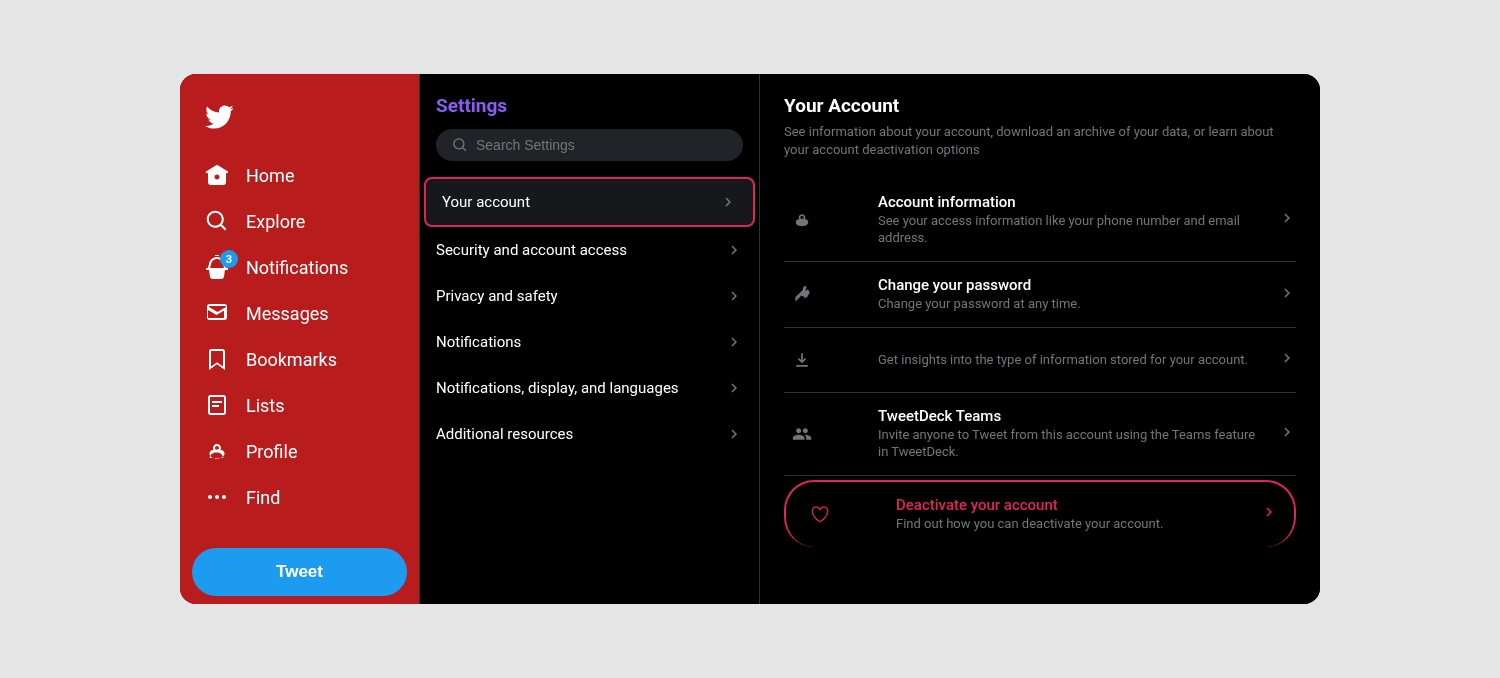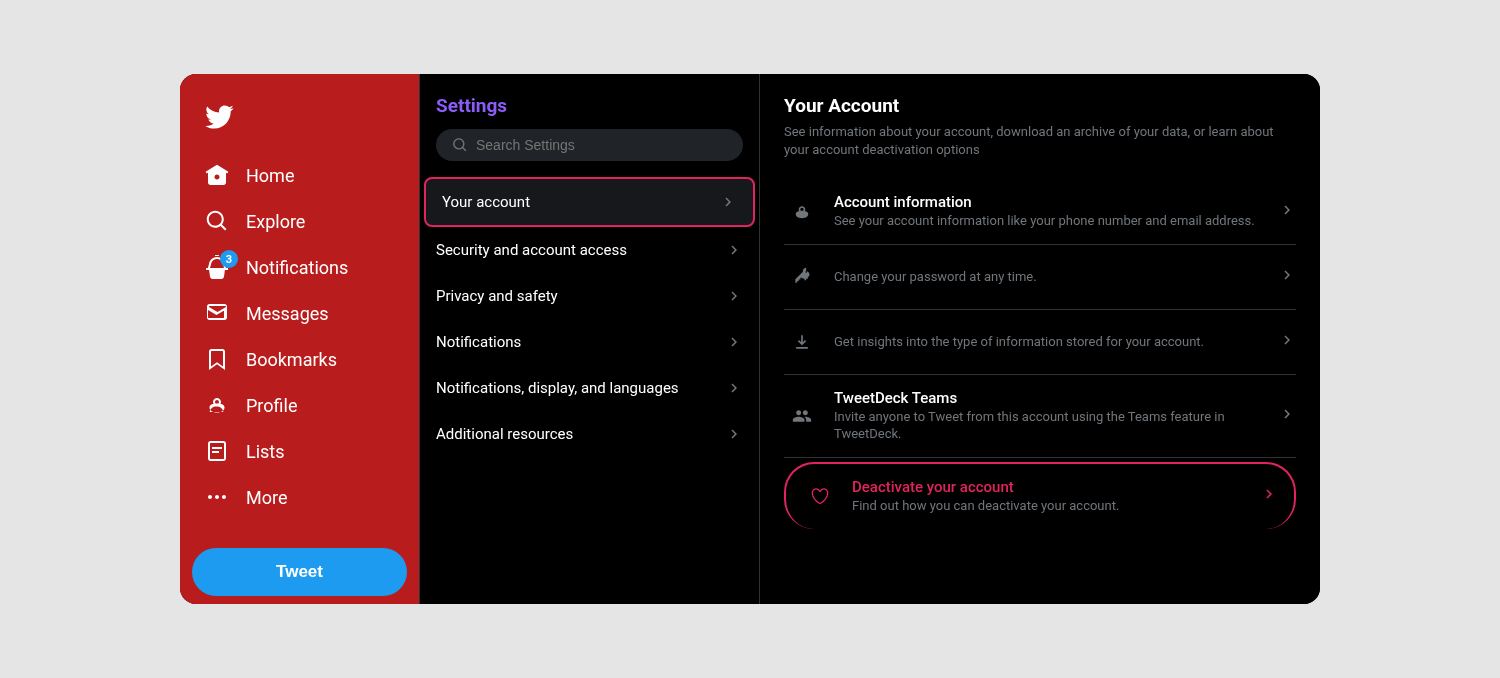--- a/index.html
+++ b/index.html
@@ -171,21 +171,21 @@
     .right-item:last-child { border-bottom: none; }
     .right-item-icon {
       width: 36px;
       height: 36px;
       display: flex;
       align-items: center;
       justify-content: center;
       flex-shrink: 0;
     }
     .right-item-icon svg { width: 20px; height: 20px; fill: #71767b; }
-    .right-item-text { flex: 1; }
+    .right-item-text { flex: 1; margin-left: 44px; }
     .right-item-title {
       color: #fff;
       font-size: 15px;
       font-weight: 500;
       margin-bottom: 2px;
     }
     .right-item-desc {
       color: #71767b;
       font-size: 13px;
       line-height: 1.3;
@@ -247,40 +247,40 @@
       <div class="nav-icon">
         <svg viewBox="0 0 24 24">
             <path d="M4 4.5C4 3.12 5.119 2 6.5 2h11C18.881 2 20 3.12 20 4.5v18.44l-8-5.71-8 5.71V4.5zM6.5 4c-.276 0-.5.22-.5.5V19.56l6-4.29 6 4.29V4.5c0-.28-.224-.5-.5-.5h-11z"></path>
           </svg>
       </div>
       <span>Bookmarks</span>
     </div>
     <div class="nav-item">
       <div class="nav-icon">
         <svg viewBox="0 0 24 24">
+            <path d="M3 4.5C3 3.12 4.12 2 5.5 2h13C19.88 2 21 3.12 21 4.5v15c0 1.38-1.12 2.5-2.5 2.5h-13C4.12 22 3 20.88 3 19.5v-15zM5.5 4c-.28 0-.5.22-.5.5v15c0 .28.22.5.5.5h13c.28 0 .5-.22.5-.5v-15c0-.28-.22-.5-.5-.5h-13zM7 8h10v2H7V8zm0 4h7v2H7v-2z"></path>
+          </svg>
+      </div>
+      <span>Lists</span>
+    </div>
+    <div class="nav-item">
+      <div class="nav-icon">
+        <svg viewBox="0 0 24 24">
             <path d="M5.651 19h12.698c-.337-1.8-1.023-2.985-1.943-3.85-1.035-.972-2.485-1.65-4.906-1.65-2.42 0-3.87.678-4.906 1.65-.92.865-1.606 2.05-1.943 3.85zM12 11c1.105 0 2-.895 2-2s-.895-2-2-2-2 .895-2 2 .895 2 2 2zm0-6c2.209 0 4 1.791 4 4s-1.791 4-4 4-4-1.791-4-4 1.791-4 4-4zm0 14.5C7.029 19.5 4.5 17.3 4.5 14.5c0-3.038 3.5-4 7.5-4s7.5.962 7.5 4c0 2.8-2.529 5-7.5 5z"></path>
           </svg>
       </div>
       <span>Profile</span>
     </div>
     <div class="nav-item">
       <div class="nav-icon">
         <svg viewBox="0 0 24 24">
-            <path d="M3 4.5C3 3.12 4.12 2 5.5 2h13C19.88 2 21 3.12 21 4.5v15c0 1.38-1.12 2.5-2.5 2.5h-13C4.12 22 3 20.88 3 19.5v-15zM5.5 4c-.28 0-.5.22-.5.5v15c0 .28.22.5.5.5h13c.28 0 .5-.22.5-.5v-15c0-.28-.22-.5-.5-.5h-13zM7 8h10v2H7V8zm0 4h7v2H7v-2z"></path>
-          </svg>
-      </div>
-      <span>Lists</span>
-    </div>
-    <div class="nav-item">
-      <div class="nav-icon">
-        <svg viewBox="0 0 24 24">
             <path d="M3 12c0-1.1.9-2 2-2s2 .9 2 2-.9 2-2 2-2-.9-2-2zm7 0c0-1.1.9-2 2-2s2 .9 2 2-.9 2-2 2-2-.9-2-2zm7 0c0-1.1.9-2 2-2s2 .9 2 2-.9 2-2 2-2-.9-2-2z"></path>
           </svg>
       </div>
-      <span>More</span>
+      <span>Find</span>
     </div>
     <button class="tweet-btn">Tweet</button>
   </div>
 
   <div class="middle-panel">
     <div class="settings-title">Settings</div>
     <div class="search-box">
       <svg viewBox="0 0 24 24">
           <path d="M10.25 3.75c-3.59 0-6.5 2.91-6.5 6.5s2.91 6.5 6.5 6.5c1.795 0 3.419-.726 4.596-1.904 1.178-1.177 1.904-2.801 1.904-4.596 0-3.59-2.91-6.5-6.5-6.5zm-8.5 6.5c0-4.694 3.806-8.5 8.5-8.5s8.5 3.806 8.5 8.5c0 1.986-.682 3.815-1.814 5.272l4.521 4.521-1.414 1.414-4.521-4.521c-1.457 1.132-3.286 1.814-5.272 1.814-4.694 0-8.5-3.806-8.5-8.5z"></path>
         </svg>
@@ -330,36 +330,37 @@
     <div class="right-subtitle">See information about your account, download an archive of your data, or learn about your account deactivation options</div>
 
     <div class="right-item">
       <div class="right-item-icon">
         <svg viewBox="0 0 24 24">
             <path d="M12 11c1.105 0 2-.895 2-2s-.895-2-2-2-2 .895-2 2 .895 2 2 2zm0-6c2.209 0 4 1.791 4 4s-1.791 4-4 4-4-1.791-4-4 1.791-4 4-4zm0 14.5C7.029 19.5 4.5 17.3 4.5 14.5c0-3.038 3.5-4 7.5-4s7.5.962 7.5 4c0 2.8-2.529 5-7.5 5z"></path>
           </svg>
       </div>
       <div class="right-item-text">
         <div class="right-item-title">Account information</div>
-        <div class="right-item-desc">See your account information like your phone number and email address.</div>
+        <div class="right-item-desc">See your access information like your phone number and email address.</div>
       </div>
       <div class="right-item-chevron">
         <svg viewBox="0 0 24 24">
             <path d="M8.59 16.59L13.17 12 8.59 7.41 10 6l6 6-6 6z"></path>
           </svg>
       </div>
     </div>
 
     <div class="right-item">
       <div class="right-item-icon">
         <svg viewBox="0 0 24 24">
             <path d="M17 1c-2.209 0-4 1.791-4 4 0 .26.02.51.06.76L4 14.83V19h2v-2h2v-2h2v-2h1.62c.51.61 1.25 1 2.08 1 .26 0 .51-.04.76-.1l.54.54V16h2v-2h2v-2.03C20.57 11.55 21 10.33 21 9c0-2.209-1.791-4-4-4zm0 6c-.55 0-1-.45-1-1s.45-1 1-1 1 .45 1 1-.45 1-1 1z"></path>
           </svg>
       </div>
       <div class="right-item-text">
+        <div class="right-item-title">Change your password</div>
         <div class="right-item-desc">Change your password at any time.</div>
       </div>
       <div class="right-item-chevron">
         <svg viewBox="0 0 24 24">
             <path d="M8.59 16.59L13.17 12 8.59 7.41 10 6l6 6-6 6z"></path>
           </svg>
       </div>
     </div>
 
     <div class="right-item">

